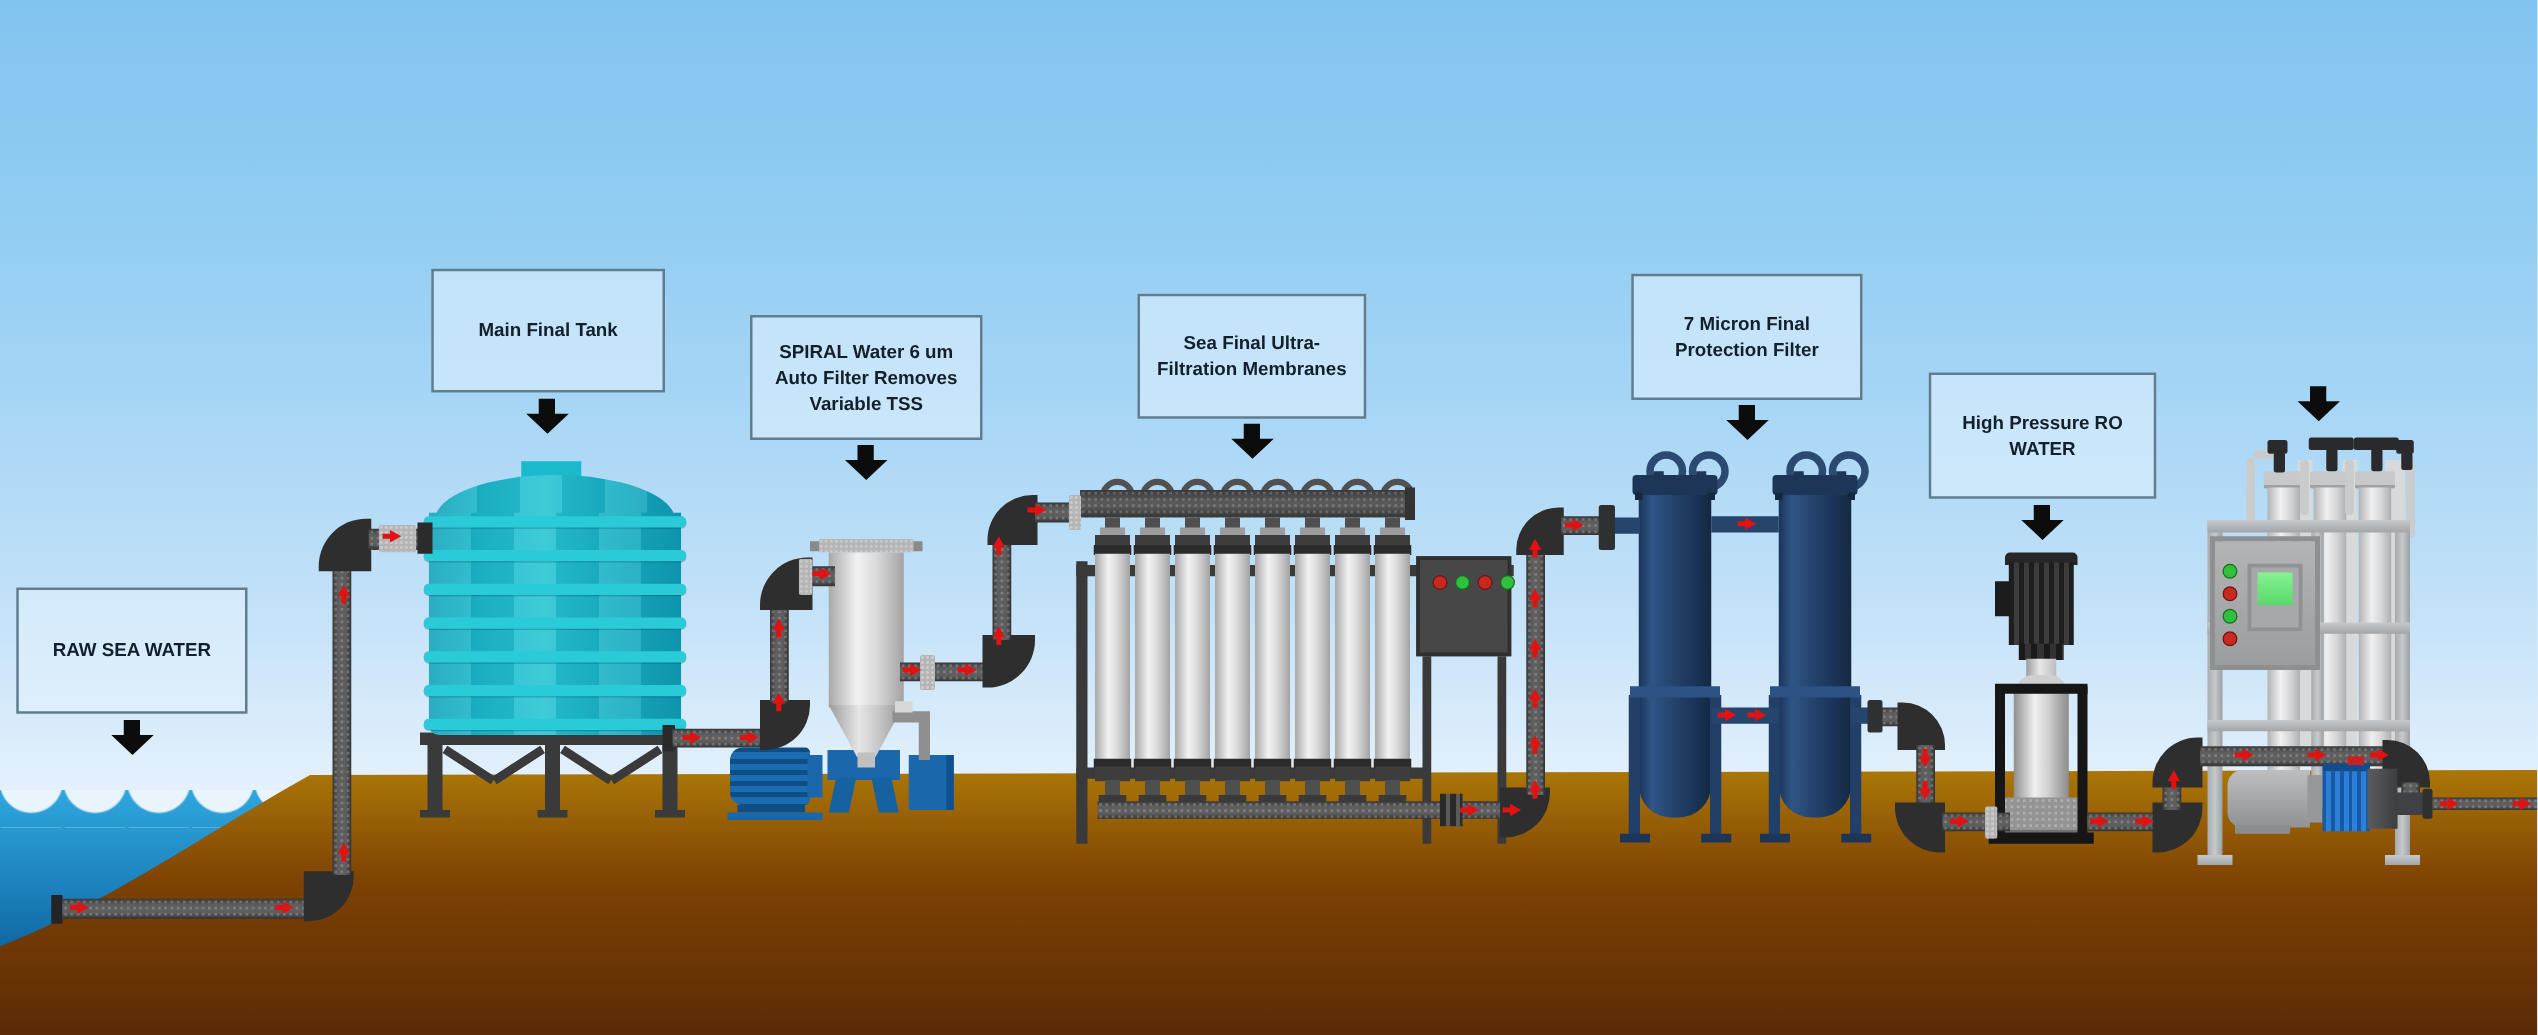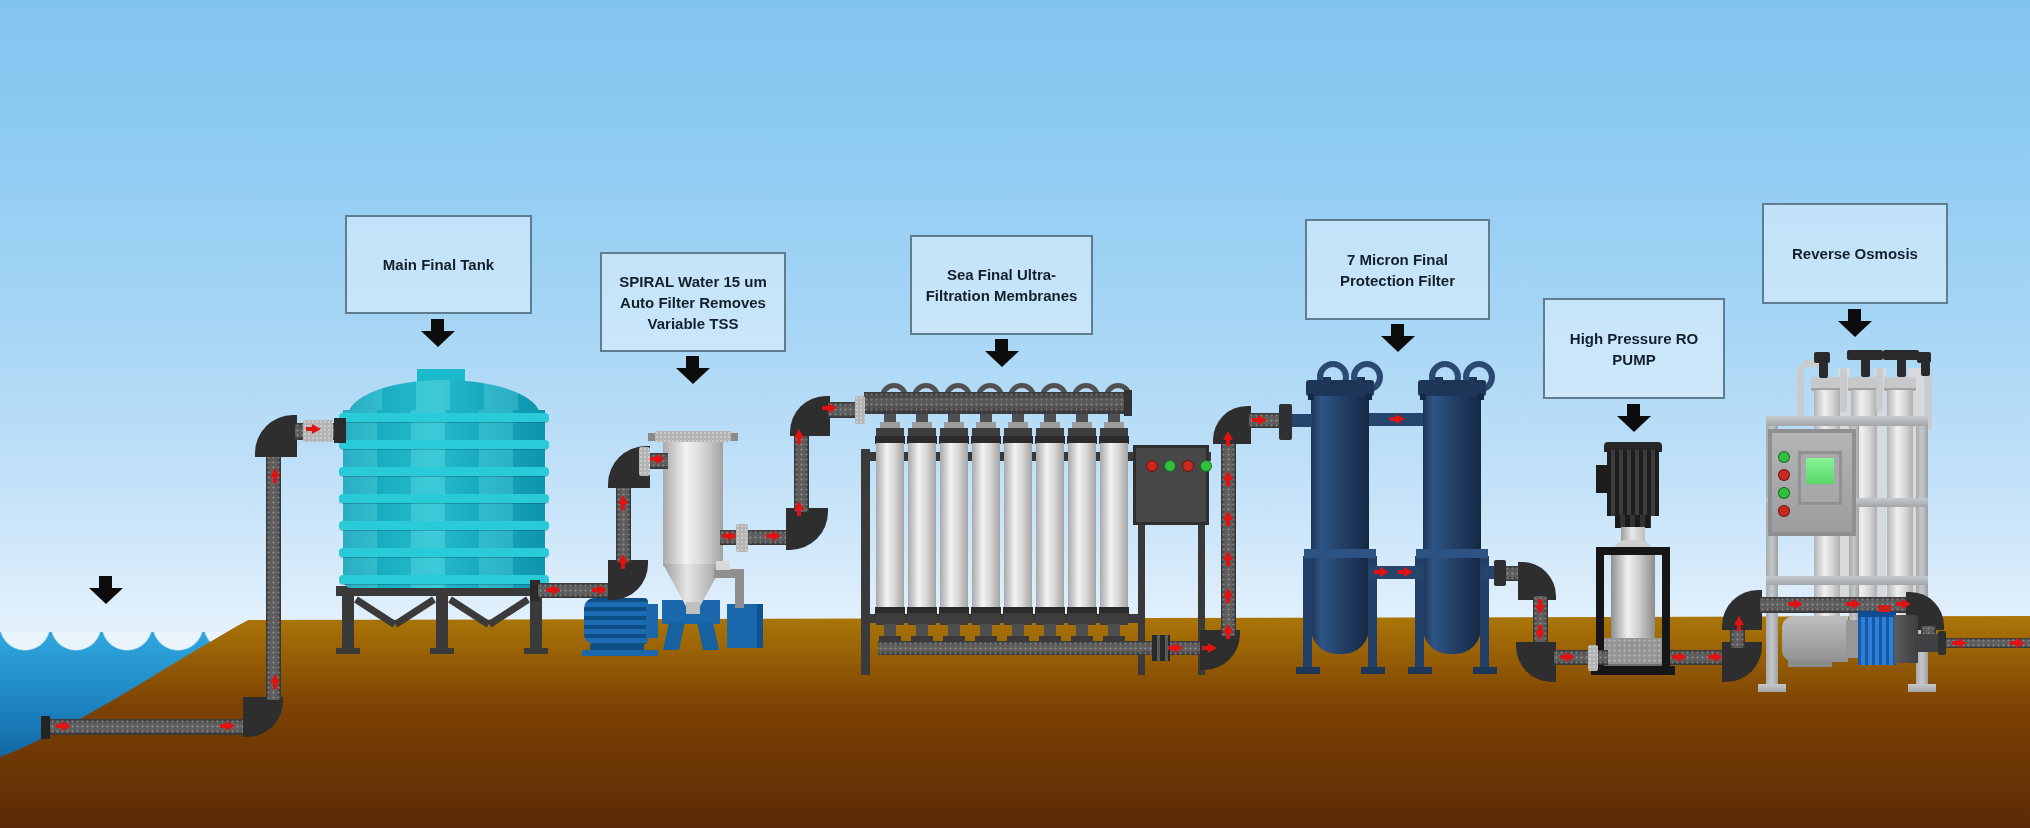--- a/index.html
+++ b/index.html
@@ -371,38 +371,38 @@
     <div class="abs" style="left:1788px;top:660px;width:44px;height:7px;background:#8a8c8e;z-index:6"></div>
     <div class="abs" style="left:1846px;top:620px;width:12px;height:38px;background:#96989a;z-index:6"></div>
     <div class="abs" style="left:1858px;top:611px;width:38px;height:54px;z-index:6;background:repeating-linear-gradient(90deg,#155aa8 0 3px,#2f7fd6 3px 7px);border-top:6px solid #0f4c92;box-sizing:border-box"></div>
     <div class="abs" style="left:1878px;top:605px;width:13px;height:7px;background:#cc2020;z-index:7"></div>
     <div class="abs" style="left:1916px;top:634px;width:24px;height:18px;background:#3f4144;z-index:6"></div>
     <div class="abs" style="left:1894px;top:615px;width:24px;height:48px;z-index:7;background:linear-gradient(90deg,#5a5c5e,#3c3e40)"></div>
     <div class="abs dfl" style="left:1938px;top:631px;width:8px;height:24px"></div>
     <div class="abs ph" style="left:1946px;top:638px;width:84px;height:10px"></div>
   </div>
 
+  <div class="abs lbl" style="left:13px;top:470px;width:185px;height:101px">RAW SEA WATER</div>
   <div class="abs larr" style="left:89px;top:576px"></div>
 
   <div class="abs lbl" style="left:345px;top:215px;width:187px;height:99px">Main Final Tank</div>
   <div class="abs larr" style="left:421px;top:319px"></div>
 
-  <div class="abs lbl" style="left:600px;top:252px;width:186px;height:100px">SPIRAL Water 15 um Auto Filter Removes Variable TSS</div>
+  <div class="abs lbl" style="left:600px;top:252px;width:186px;height:100px">SPIRAL Water 6 um Auto Filter Removes Variable TSS</div>
   <div class="abs larr" style="left:676px;top:356px"></div>
 
   <div class="abs lbl" style="left:910px;top:235px;width:183px;height:100px">Sea Final Ultra-Filtration Membranes</div>
   <div class="abs larr" style="left:985px;top:339px"></div>
 
   <div class="abs lbl" style="left:1305px;top:219px;width:185px;height:101px">7 Micron Final Protection Filter</div>
   <div class="abs larr" style="left:1381px;top:324px"></div>
 
-  <div class="abs lbl" style="left:1543px;top:298px;width:182px;height:101px">High Pressure RO PUMP</div>
+  <div class="abs lbl" style="left:1543px;top:298px;width:182px;height:101px">High Pressure RO WATER</div>
   <div class="abs larr" style="left:1617px;top:404px"></div>
 
-  <div class="abs lbl" style="left:1762px;top:203px;width:186px;height:101px">Reverse Osmosis</div>
   <div class="abs larr" style="left:1838px;top:309px"></div>
 
   <div id="flow-arrows">
       <div class="abs ra" style="left: 56px; top: 721px;"></div>
       <div class="abs ra" style="left: 220px; top: 721px;"></div>
       <div class="abs ra up" style="left: 267px; top: 676px;"></div>
       <div class="abs ra up" style="left: 267px; top: 470px;"></div>
       <div class="abs ra" style="left: 306px; top: 424px;"></div>
       <div class="abs ra" style="left: 546px; top: 585px;"></div>
       <div class="abs ra" style="left: 592px; top: 585px;"></div>

